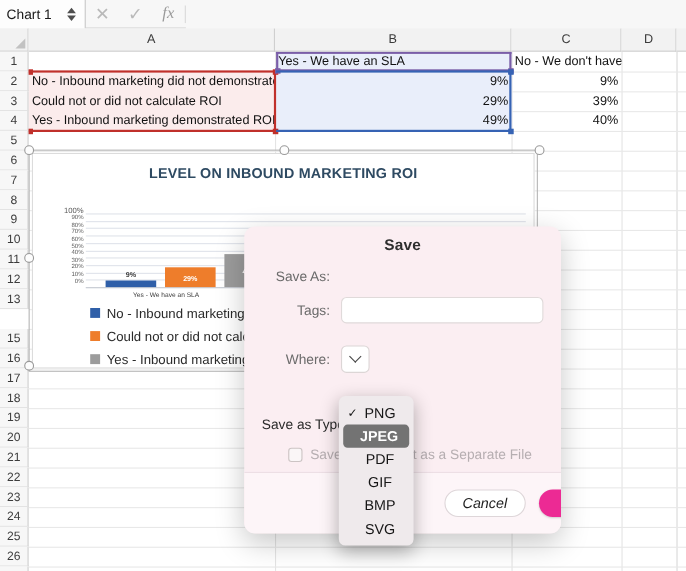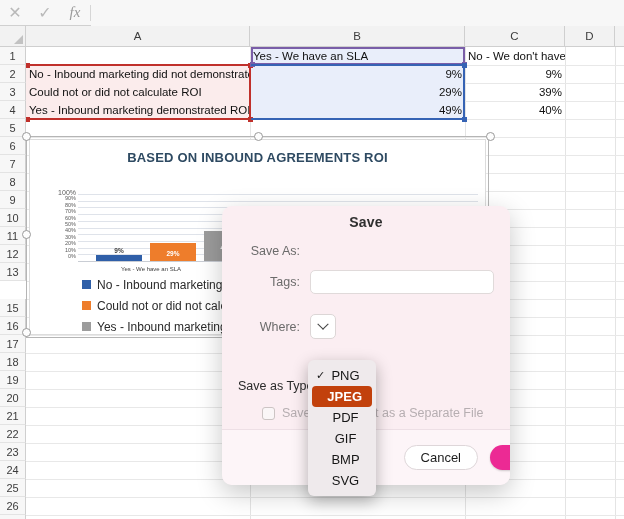--- a/index.html
+++ b/index.html
@@ -182,21 +182,21 @@
   .chk-row { display:flex; align-items:center; gap:7px; margin-top:10px; padding-left:40px; }
   .chkbox { width:13px;height:13px;border:1px solid #ccc4c4;border-radius:3px;background:#faf6f7; }
   .chk-txt { font-size:12.5px; color:#b6aeb1; }
   .dlg-footer {
     position:absolute; left:0; bottom:0; width:362px; height:56px;
     background:#fdf5f8; border-top:1px solid #eddfe5;
     display:flex; align-items:center; justify-content:flex-end; gap:12px; padding-right:16px;
   }
   .btn {
     height:25px; border-radius:13px; display:flex; align-items:center; justify-content:center;
-    font-size:13px; padding:0 16px;
+    font-size:13px; padding:0 16px;font-style:italic;
   }
   .btn.cancel { background:#fff; border:1px solid #ded6d9; color:#1d1d1d; min-width:72px; }
   .btn.save { background:#ec2a94; color:#fff; min-width:78px; box-shadow:0 1px 2px rgba(0,0,0,.18); }
 
   
   .tooltip {
     position:absolute; left:276px; top:217px; height:20px;
     background:#fdfdfd; border:1px solid #c9c9c9; border-radius:3px;
     box-shadow:0 1px 3px rgba(0,0,0,.2);
     display:flex; align-items:center; padding:0 8px;
@@ -208,29 +208,36 @@
     position:absolute; left:308px; top:360px; width:68px;
     background:#efeaec; border-radius:6px; box-shadow:0 5px 16px rgba(0,0,0,.3);
     padding:5px 4px; z-index:40;
   }
   .dditem {
     height:21px; display:flex; align-items:center; border-radius:4px;
     font-size:13px; color:#161616; padding-left:4px;
   }
   .dditem .tick { width:13px; font-size:11px; color:#161616; }
   .dditem .lbl { flex:1; text-align:center; padding-right:10px; }
-  .dditem.hl { background:#c2410c; color:#fff;align-items:center; }
+  .dditem.hl { background:#737373; color:#fff;align-items:center; }
   .dditem.hl .lbl { font-weight:bold; }
 </style>
 </head>
 <body>
 
 <div id="app">
 
   <div class="formula-bar">
+    <div class="namebox">
+      <span class="nm">Chart 1</span>
+      <span class="stepper">
+        <i class="up"></i>
+        <i class="dn"></i>
+      </span>
+    </div>
     <div class="fbtn">✕</div>
     <div class="fbtn">✓</div>
     <div class="fbtn fx">fx</div>
     <div class="fsep"></div>
     <div class="finput"></div>
   </div>
 
   <div class="grid">
     <div class="corner"></div>
     <div id="colheads">
@@ -339,21 +346,21 @@
 
       <div class="bdr blue" style="left:225px; top:17px; width:214px; height:2px;"></div>
       <div class="bdr blue" style="left:225px; top:71px; width:214px; height:2px;"></div>
       <div class="bdr blue" style="left:437px; top:17px; width:2px;   height:56px;"></div>
       <div class="handle blue" style="left:436px; top:16px;"></div>
       <div class="handle blue" style="left:436px; top:70px;"></div>
     </div>
 
     <div class="chartobj">
       <div class="chart-title">
-        <div>BASED ON INBOUND AGREEMENTS ROI</div>
+        <div>LEVEL ON INBOUND MARKETING ROI</div>
       </div>
 
       <div class="ylabels">
           <div class="ylab top" style="top: 0px;">100%</div>
           <div class="ylab" style="top: 6.4px;">90%</div>
           <div class="ylab" style="top: 12.8px;">80%</div>
           <div class="ylab" style="top: 19.2px;">70%</div>
           <div class="ylab" style="top: 25.6px;">60%</div>
           <div class="ylab" style="top: 32px;">50%</div>
           <div class="ylab" style="top: 38.4px;">40%</div>

